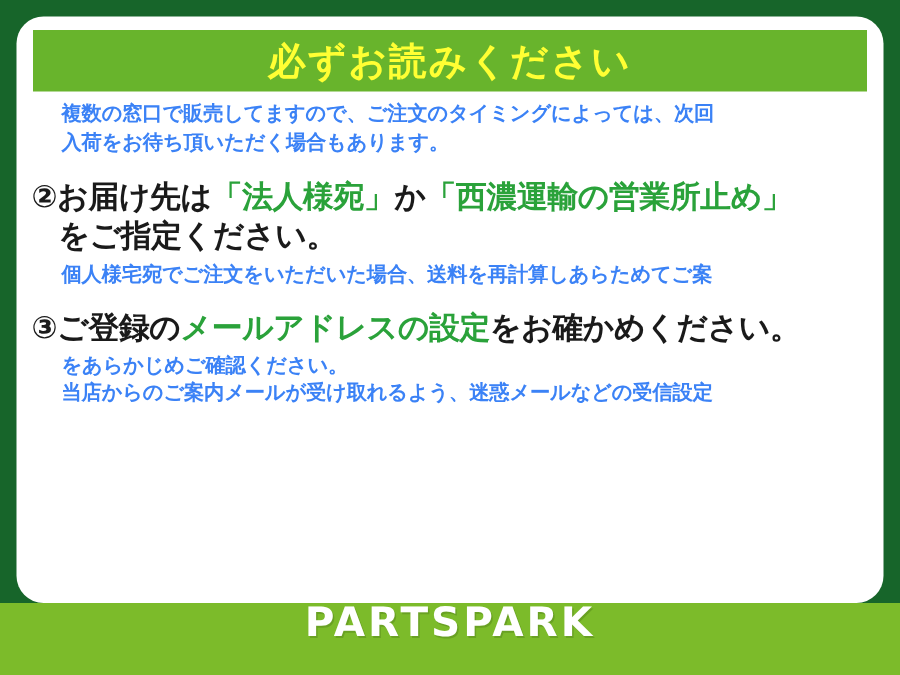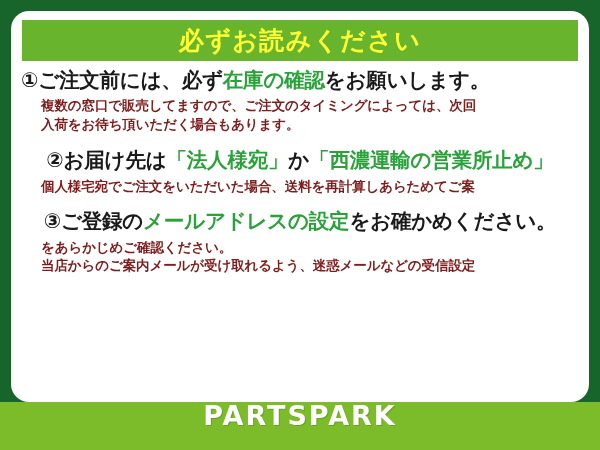--- a/index.html
+++ b/index.html
@@ -77,50 +77,49 @@
   .head {
     font-size: 20.5px;
     font-weight: bold;
     color: #1a1a1a;
     line-height: 1.28;
     letter-spacing: -0.2px;
     white-space: nowrap;
   }
   .head.wrap {
     white-space: normal;
-    text-align: center;
   }
   .head .num {
     font-weight: bold;
   }
   .hl-green {
     color: #2aa23a;               
   }
 
   .sub {
     font-size: 13.5px;
     font-weight: bold;
-    color: #7f1d1d;
+    color: #3b82f6;
     line-height: 1.38;
     padding-left: 20px;
     letter-spacing: -0.1px;
   }
   .sub div {
     white-space: nowrap;
   }
 
   
   .item-1 .head  { margin: 0 0 3px 0; }
   .item-1 .sub   { margin-bottom: 14px; }
 
   .item-2 .head  { margin: 0 0 3px 0; }
   .item-2 .head .line2 { display: block; padding-left: 18px; }
   .item-2 .sub   { margin-bottom: 13px; }
 
-  .item-3 .head  { margin: 0 0 3px 0; text-align: center; }
+  .item-3 .head  { margin: 0 0 3px 0; }
 
   
   .footer {
     position: absolute;
     left: 0;
     bottom: 0;
     width: 600px;
     height: 48px;
     background: #7cbb2a;          
     display: flex;
@@ -142,32 +141,29 @@
 
   <div class="card">
 
     <div class="title-bar">
       <span class="title-text">必ずお読みください</span>
     </div>
 
     <div class="body">
 
       <div class="item item-1">
-        <div class="head">
-          <span class="num">①</span><span>ご注文前には、必ず</span><span class="hl-green">在庫の確認</span><span>をお願いします。</span>
-        </div>
         <div class="sub">
           <div>複数の窓口で販売してますので、ご注文のタイミングによっては、次回</div>
           <div>入荷をお待ち頂いただく場合もあります。</div>
         </div>
       </div>
 
       <div class="item item-2">
         <div class="head wrap">
-          <span class="num">②</span><span>お届け先は</span><span class="hl-green">「法人様宛」</span><span>か</span><span class="hl-green">「西濃運輸の営業所止め」</span>
+          <span class="num">②</span><span>お届け先は</span><span class="hl-green">「法人様宛」</span><span>か</span><span class="hl-green">「西濃運輸の営業所止め」</span><span class="line2">をご指定ください。</span>
         </div>
         <div class="sub">
           <div>個人様宅宛でご注文をいただいた場合、送料を再計算しあらためてご案</div>
         </div>
       </div>
 
       <div class="item item-3">
         <div class="head">
           <span class="num">③</span><span>ご登録の</span><span class="hl-green">メールアドレスの設定</span><span>をお確かめください。</span>
         </div>

